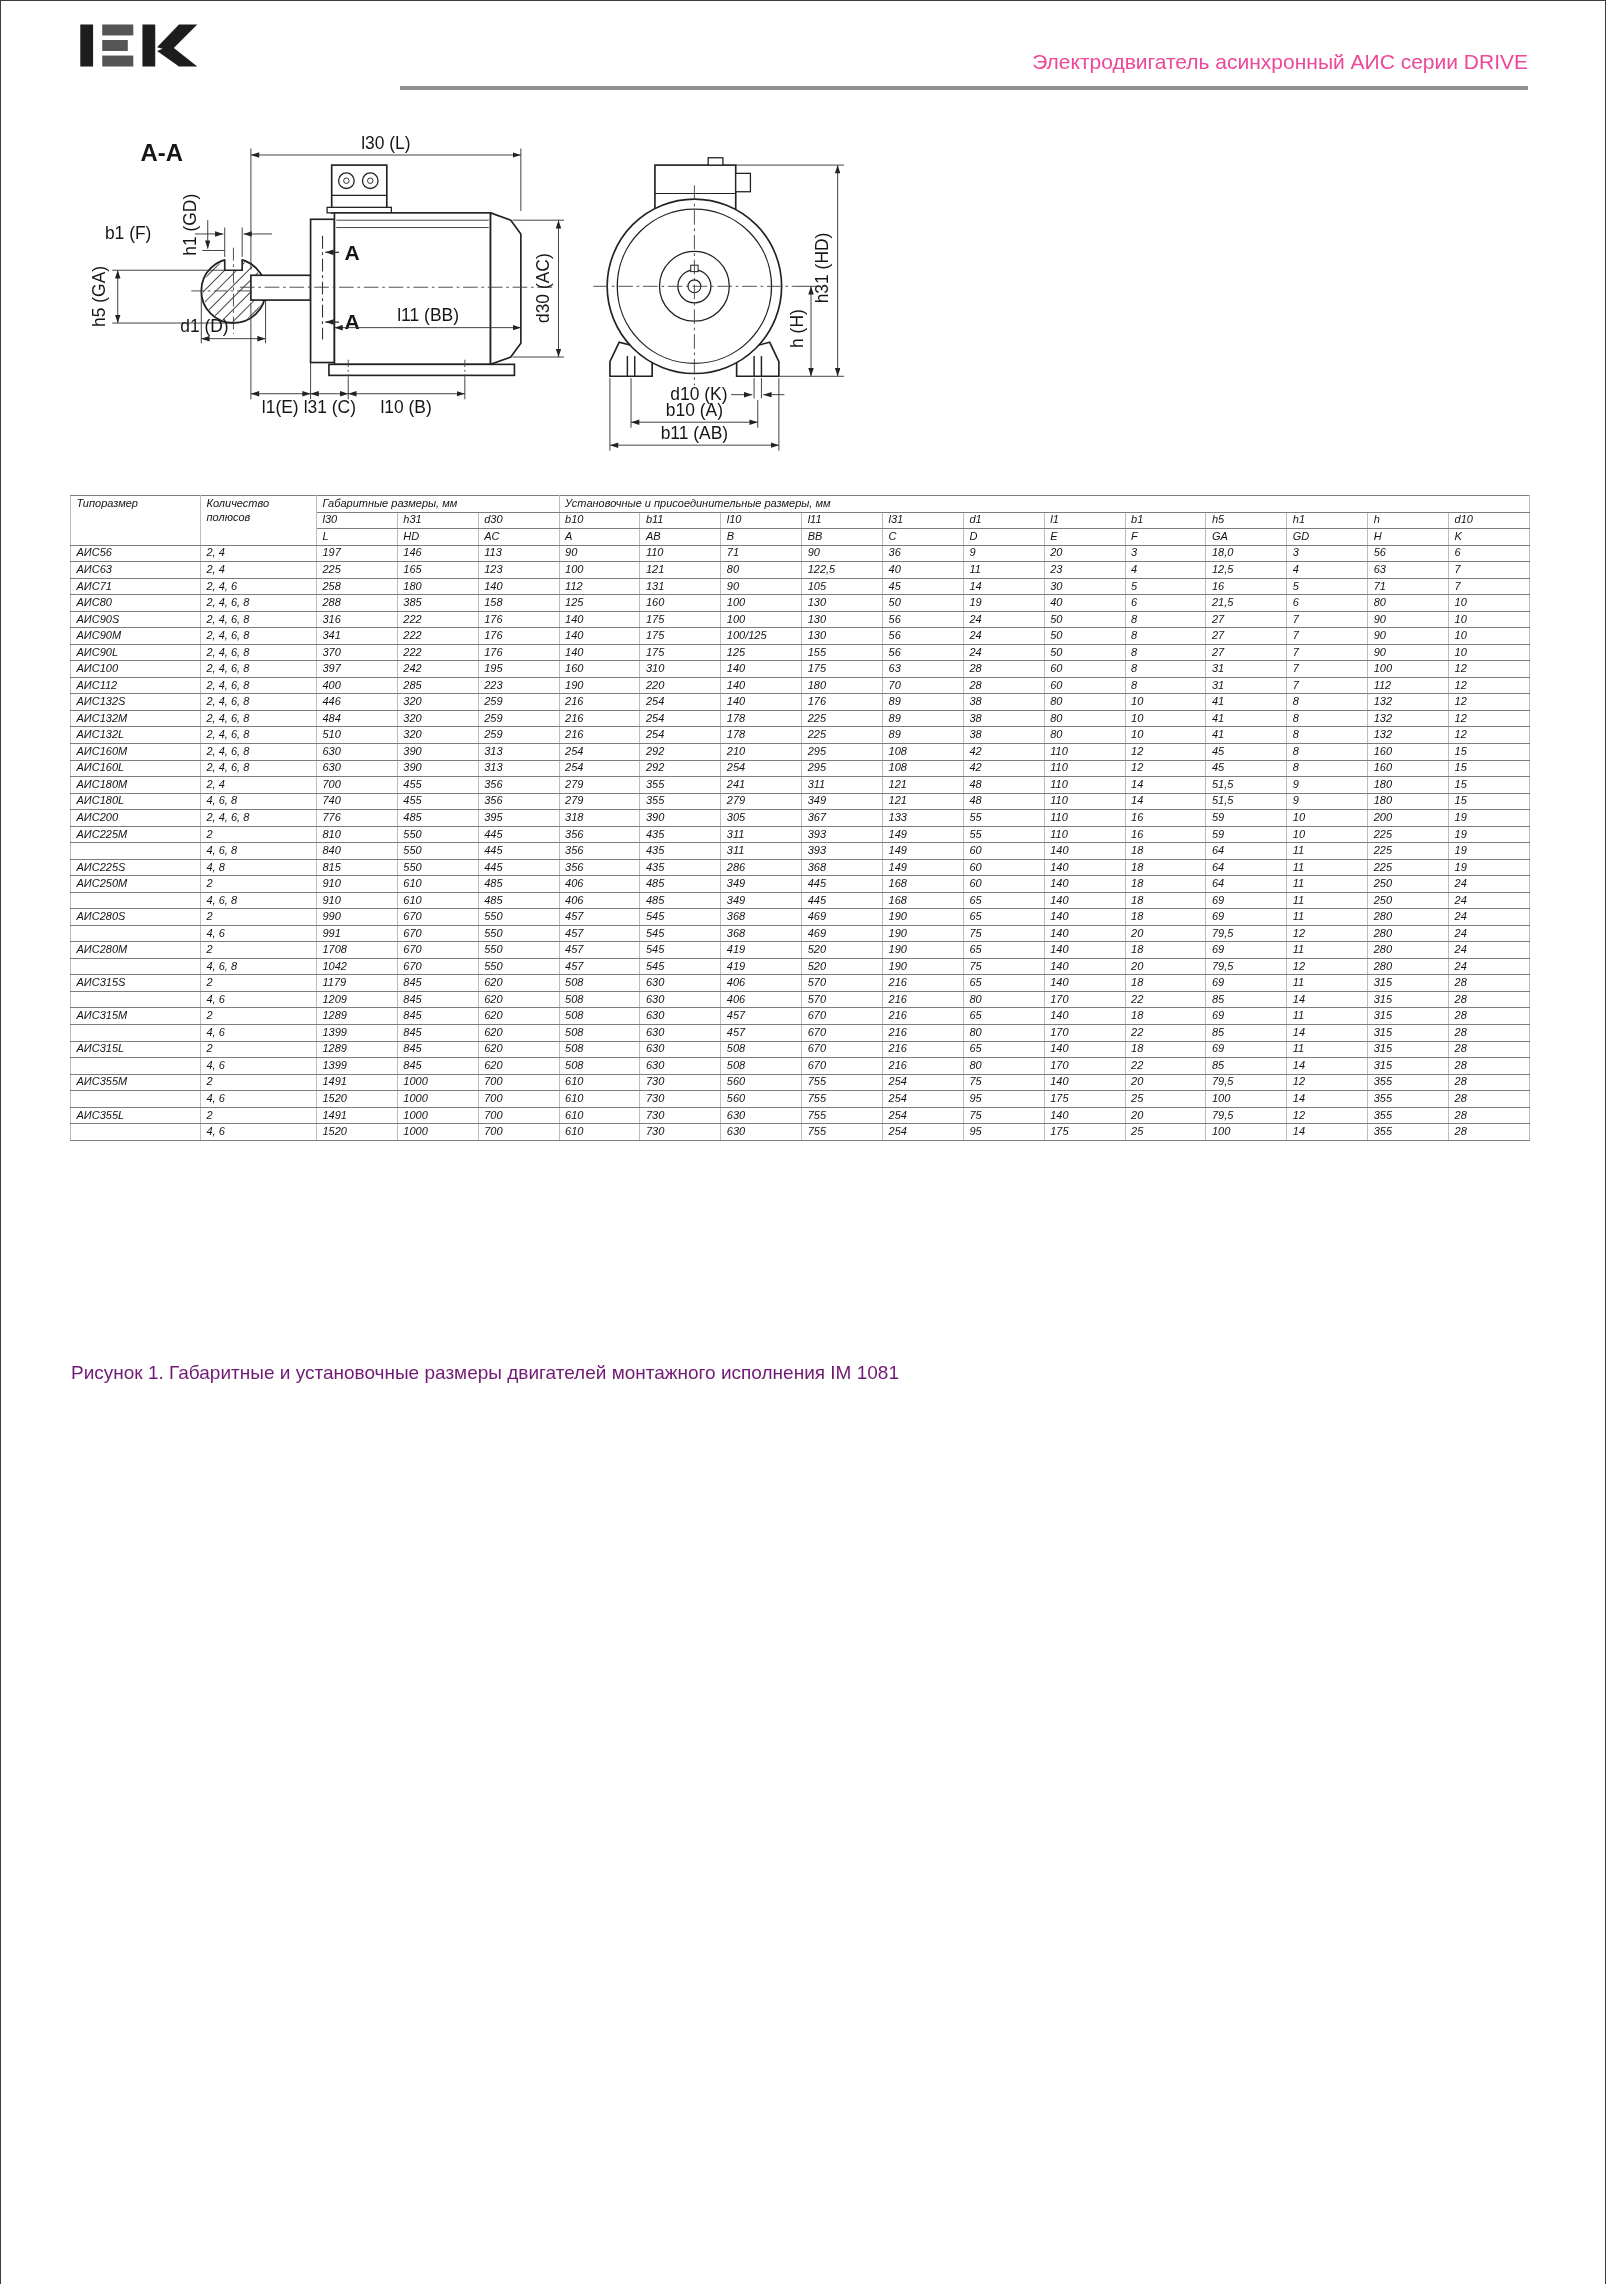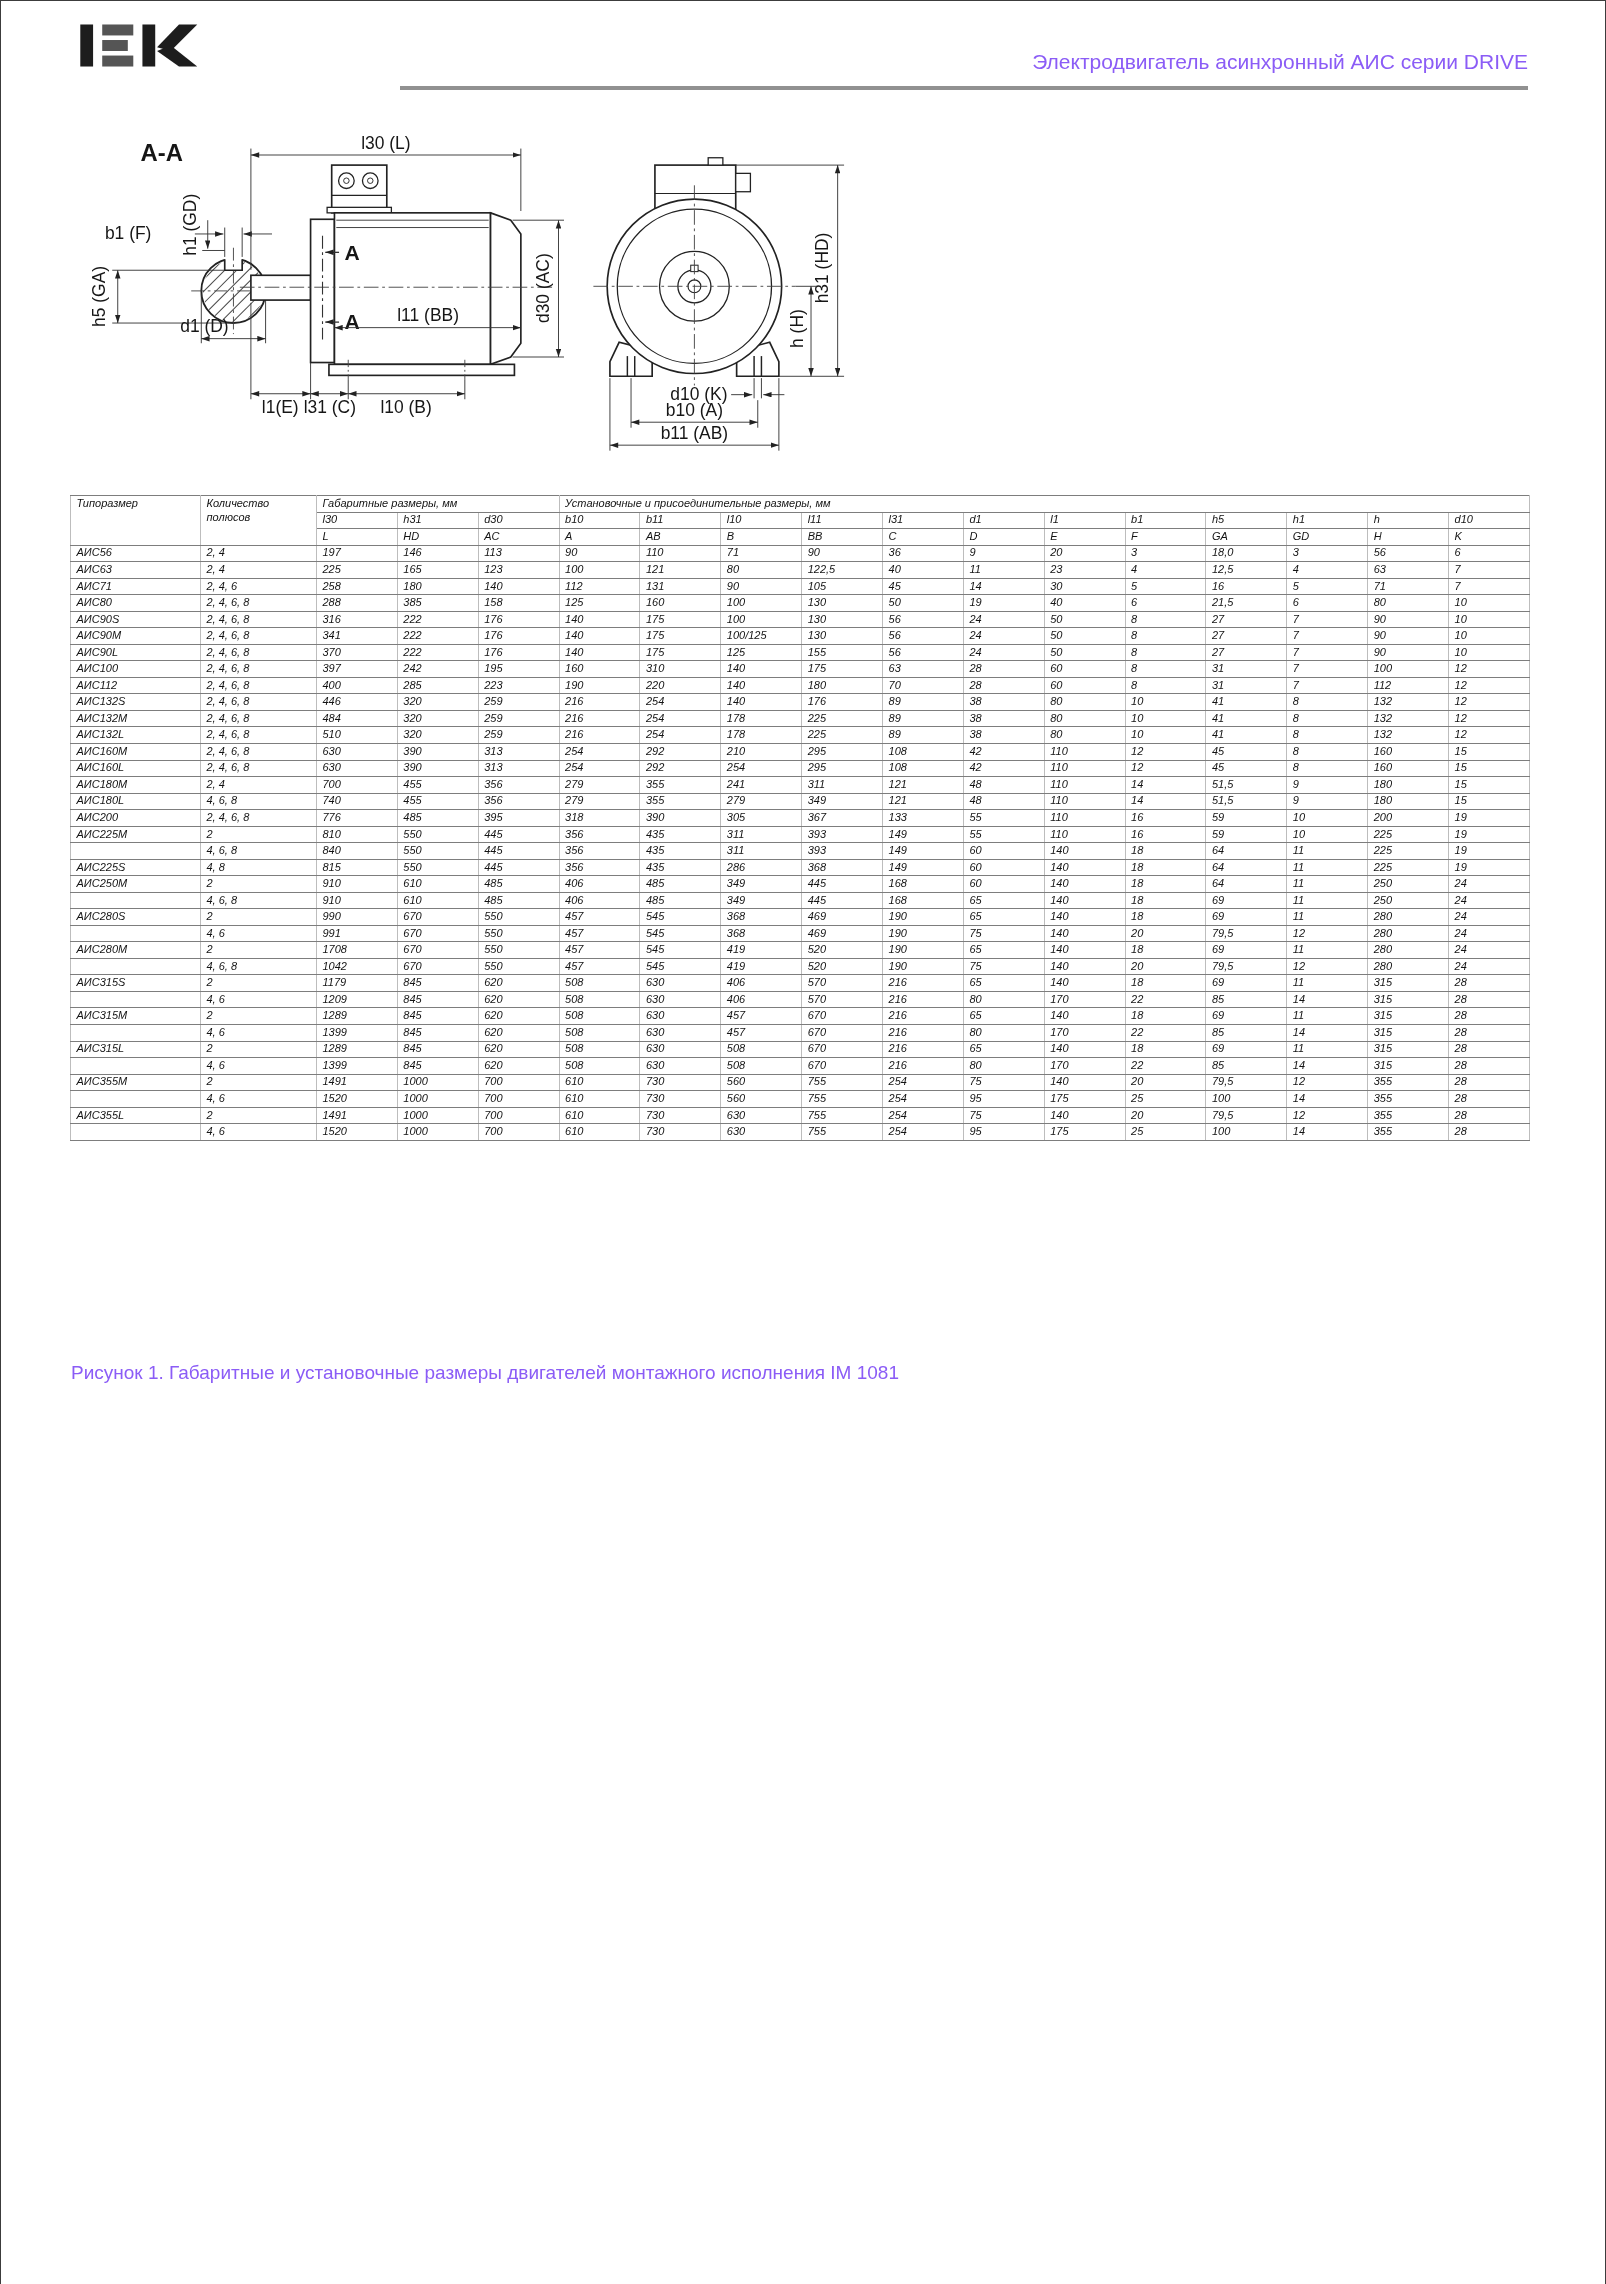--- a/index.html
+++ b/index.html
@@ -3,33 +3,33 @@
 <meta charset="utf-8">
 <style>
   * { box-sizing: border-box; }
   html,body { margin:0; padding:0; background:#ffffff; }
   .page {
     position:relative; width:1606px; height:2285px; background:#ffffff;
     border:0.9px solid #3c3c3c; overflow:hidden;
     font-family:"Liberation Sans", sans-serif; color:#161616;
   }
   .logo { position:absolute; left:77px; top:18.4px; }
-  .doc-title { position:absolute; top:49px; right:77px; font-size:21px; color:#8b5cf6; }
+  .doc-title { position:absolute; top:49px; right:77px; font-size:21px; color:#ec4899; }
   .header-rule { position:absolute; top:85px; left:399px; right:77px; height:3.7px; background:#919191; }
   .drawings { position:absolute; left:69px; top:129px; width:1460px; height:342px; }
   .table-wrap { position:absolute; left:69px; top:494px; width:1460px; }
   table.dims { width:100%; border-collapse:collapse; table-layout:fixed; font-size:11px; border:0.9px solid #6f6f6f;font-style:italic; }
   .dims th, .dims td {
     border-top:0.9px solid #7d7d7d; border-bottom:0.9px solid #7d7d7d;
     border-left:0.9px solid #bdbdbd; border-right:0.9px solid #bdbdbd;
     padding:0.9px 3.7px 0.9px 5.5px; text-align:left; font-weight:normal;
     line-height:1.25; white-space:nowrap; overflow:hidden; vertical-align:top;
     color:#131313;
   }
-  .caption { position:absolute; left:70px; top:1361px; font-size:19px; color:#8b5cf6; }
+  .caption { position:absolute; left:70px; top:1361px; font-size:19px; color:#701a75; }
   svg text { font-family:"Liberation Sans", sans-serif; fill:#161616; }
   svg .dimt { font-size:19px; }
   svg .sect { font-size:26px; font-weight:bold; }
   svg .amark { font-size:23px; font-weight:bold; }
 </style>
 </head>
 <body>
 
 <div class="page">
 

